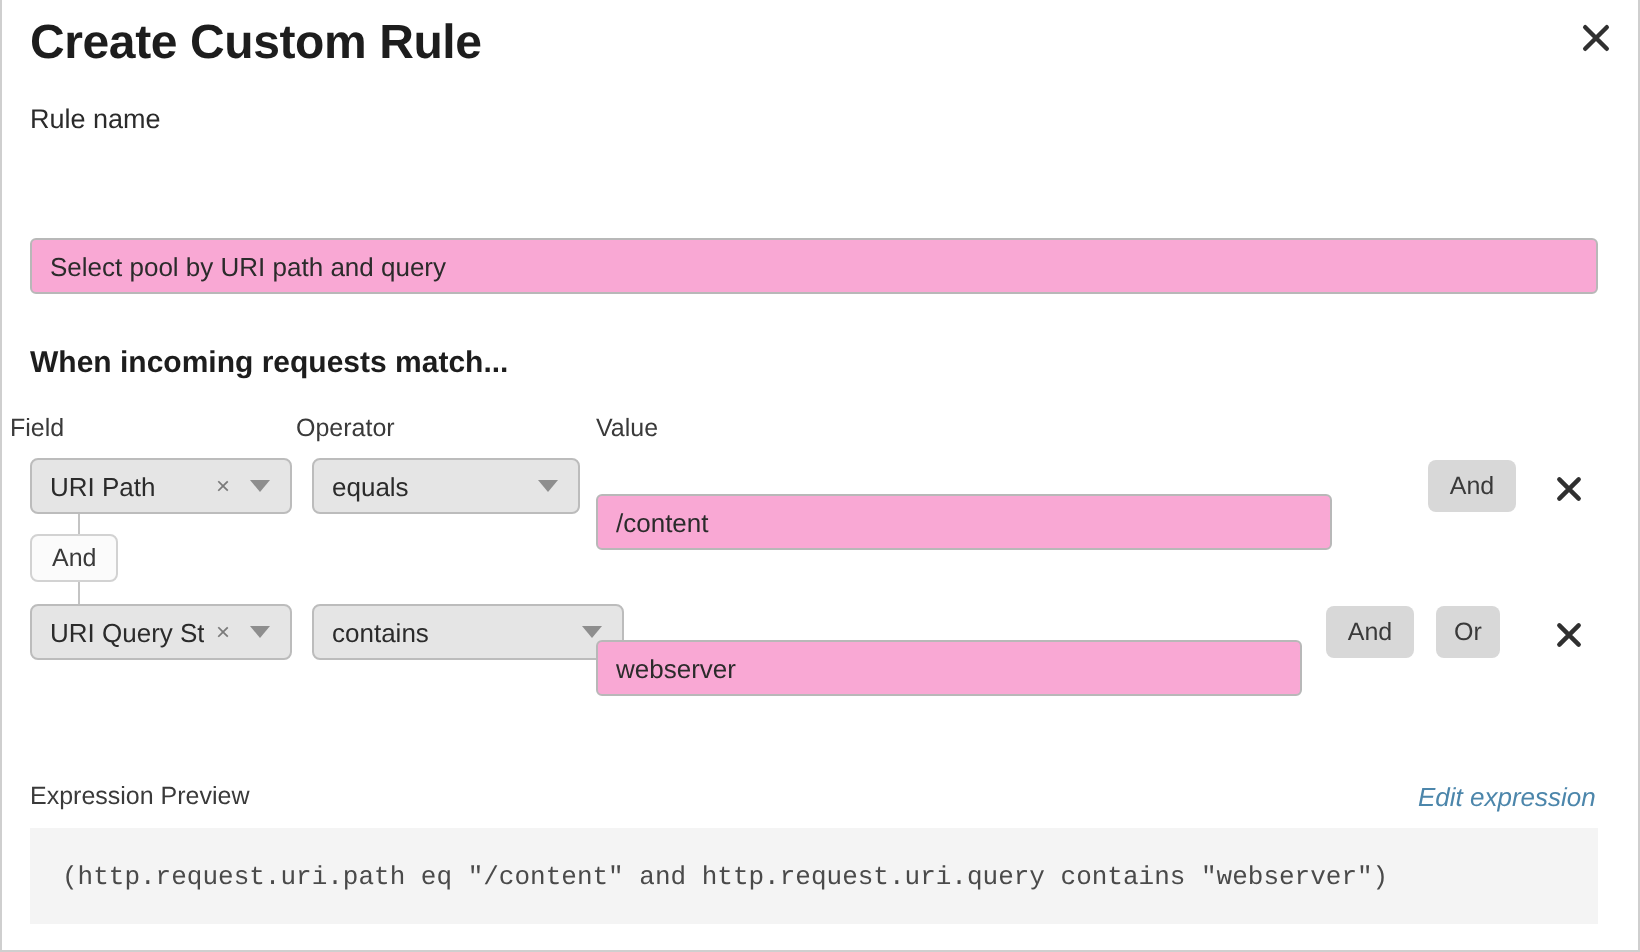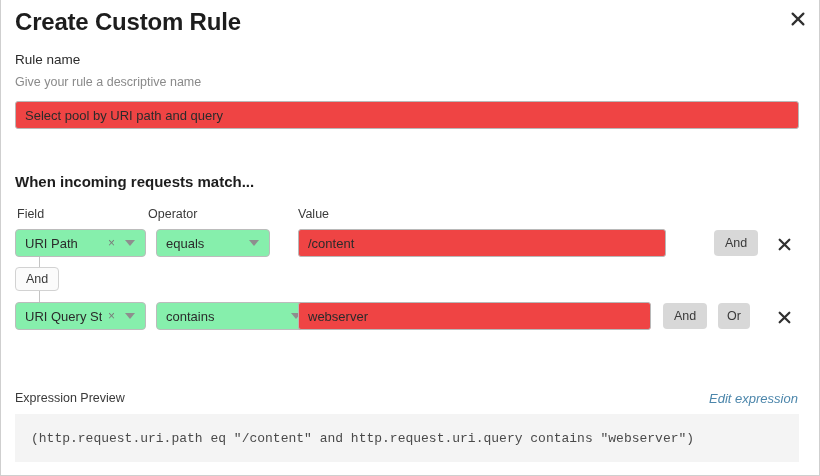--- a/index.html
+++ b/index.html
@@ -58,26 +58,27 @@
     position: absolute;
     font-size: 12.5px;
     color: #8a8a8a;
   }
   .text-input {
     position: absolute;
     box-sizing: border-box;
     height: 28px;
     border: 1px solid #b8b8b8;
     border-radius: 3px;
-    background: #ef4444;
+    background: #f9a8d4;
     font-family: "Liberation Sans", sans-serif;
     font-size: 13px;
     color: #2b2b2b;
     padding: 0 9px;
     outline: none;
+    margin-top: 18px;
   }
   .text-input::placeholder { color: #9a9a9a; }
 
   .section-heading {
     position: absolute;
     font-size: 15px;
     font-weight: bold;
     color: #1d1d1d;
   }
 
@@ -88,21 +89,21 @@
     color: #3a3a3a;
   }
 
   
   .select-box {
     position: absolute;
     box-sizing: border-box;
     height: 28px;
     border: 1px solid #bcbcbc;
     border-radius: 4px;
-    background: #86efac;
+    background: #e5e5e5;
     display: flex;
     align-items: center;
     cursor: pointer;
   }
   .select-value {
     flex: 1;
     font-size: 13px;
     color: #2b2b2b;
     padding-left: 9px;
     white-space: nowrap;
@@ -218,38 +219,37 @@
 <div id="dialog">
 
   <div class="dlg-title">Create Custom Rule</div>
   <button class="close-btn" aria-label="Close">
     <svg width="14" height="14" viewBox="0 0 14 14">
       <path d="M1.6 1.6 L12.4 12.4 M12.4 1.6 L1.6 12.4" stroke="#303030" stroke-width="2.2" stroke-linecap="round"></path>
     </svg>
   </button>
 
   <div class="field-label" style="left:14px; top:52px;">Rule name</div>
-  <div class="field-sub" style="left:14px; top:75px;">Give your rule a descriptive name</div>
   <input class="text-input" style="left: 14px; top: 101px; width: 784px;" value="Select pool by URI path and query" placeholder="Enter rule name">
 
   <div class="section-heading" style="left:14px; top:173px;">When incoming requests match...</div>
 
-  <div class="col-head" style="left:16px; top:207px;">Field</div>
+  <div class="col-head" style="left:4px; top:207px;">Field</div>
   <div class="col-head" style="left:147px; top:207px;">Operator</div>
   <div class="col-head" style="left:297px; top:207px;">Value</div>
 
   <div class="select-box" style="left:14px; top:229px; width:131px;">
     <span class="select-value">URI Path</span>
     <span class="select-clear">×</span>
     <span class="select-caret">
         <span class="caret"></span>
       </span>
   </div>
 
-  <div class="select-box" style="left:155px; top:229px; width:114px;justify-content:space-between;">
+  <div class="select-box" style="left:155px; top:229px; width:134px;justify-content:space-between;">
     <span class="select-value">equals</span>
     <span class="select-caret">
         <span class="caret"></span>
       </span>
   </div>
 
   <input class="text-input" style="left: 297px; top: 229px; width: 368px;" value="/content" placeholder="Enter value">
 
   <button class="logic-btn" style="left:713px; top:230px; width:44px;">And</button>
 

